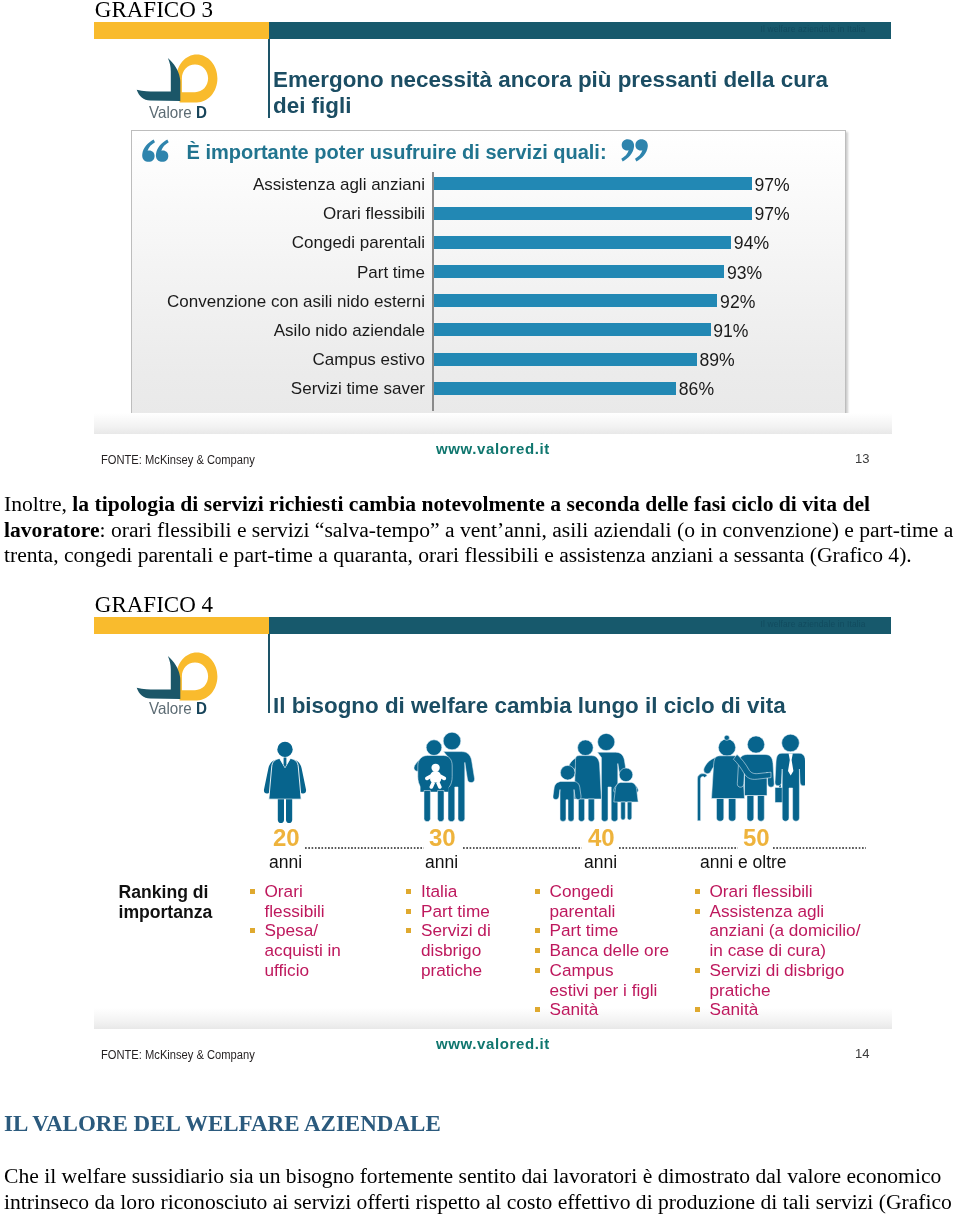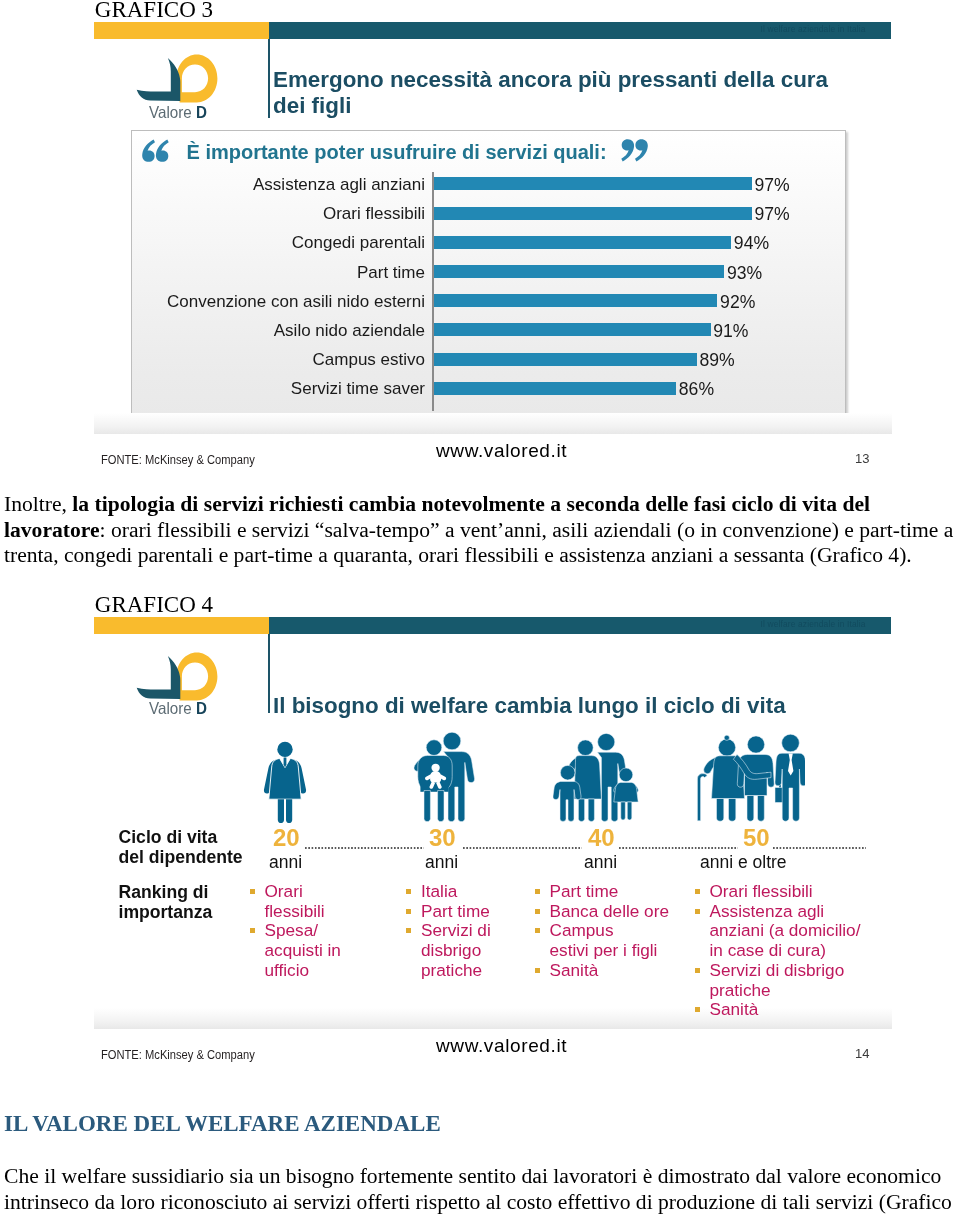--- a/index.html
+++ b/index.html
@@ -6,21 +6,21 @@
   body{width:960px;height:1217px;background:#ffffff;font-family:"Liberation Serif",serif;overflow:hidden;position:relative;}
   .page{position:absolute;left:0;top:0;width:960px;height:1217px;}
   .abs{position:absolute;}
   
   .gr-label{font-family:"Liberation Serif",serif;font-size:23px;color:#000;white-space:nowrap;line-height:22px;}
   .bar-yellow{background:#f9bb2d;}
   .bar-teal{background:#17596c;}
   .vrule{background:#1d5468;}
   .slide-title{font-family:"Liberation Sans",sans-serif;font-weight:bold;color:#1b4d63;white-space:pre-line;}
   .fonte{font-family:"Liberation Sans",sans-serif;font-size:12px;color:#231f20;white-space:nowrap;display:inline-block;transform:scaleX(.93);transform-origin:left;}
-  .wvd{font-family:"Liberation Sans",sans-serif;font-weight:normal;font-size:19px;color:#000000;letter-spacing:0.62px;white-space:nowrap;}
+  .wvd{font-family:"Liberation Sans",sans-serif;font-weight:bold;font-size:15px;color:#0f766e;letter-spacing:0.62px;white-space:nowrap;}
   .pgnum{font-family:"Liberation Sans",sans-serif;font-size:13px;color:#3b3b3b;white-space:nowrap;}
   .grayband{background:linear-gradient(180deg,#ffffff 0%,#fafafa 25%,#f2f2f2 65%,#e9e9e9 97%,#e7e7e7 100%);}
   .tinybar-text{font-family:"Liberation Sans",sans-serif;font-size:8.4px;color:#0b3c50;opacity:.5;letter-spacing:.15px;white-space:nowrap;}
   
   .body-p{font-family:"Liberation Serif",serif;font-size:21.6px;color:#000;line-height:25.6px;}
   .h-section{font-family:"Liberation Serif",serif;font-weight:bold;font-size:23px;color:#2b5a7d;white-space:nowrap;}
   
   .chartbox{background:linear-gradient(180deg,#ffffff 0%,#fbfbfb 18%,#f2f2f2 55%,#ebebeb 85%,#e9e9e9 100%);border:1px solid #bdbdbd;
             box-shadow:1.5px 1.5px 2px rgba(0,0,0,.2);}
   .chart-head{font-family:"Liberation Sans",sans-serif;font-weight:bold;font-size:20px;color:#21748f;white-space:nowrap;}
@@ -232,38 +232,37 @@
       <div class="dots" style="left: 463px; top: 847px; width: 119px;"></div>
       <ul class="bl" style="left: 406px; top: 882px; width: 112px; padding-left: 0px;">
         <li>Italia</li>
         <li>Part&nbsp;time</li>
         <li>Servizi&nbsp;di<br>disbrigo<br>pratiche</li>
       </ul>
       <div class="age-num" style="position: absolute; left: 588px; top: 824px;">40</div>
       <div class="age-unit" style="position: absolute; left: 584px; top: 851.5px;">anni</div>
       <div class="dots" style="left: 619px; top: 847px; width: 119px;"></div>
       <ul class="bl" style="left: 534.5px; top: 882px; width: 135px; padding-left: 0px;">
+        <li>Congedi<br>parentali</li>
         <li>Part&nbsp;time</li>
         <li>Banca&nbsp;delle&nbsp;ore</li>
         <li>Campus<br>estivi&nbsp;per&nbsp;i&nbsp;figli</li>
         <li>Sanità</li>
       </ul>
       <div class="age-num" style="position: absolute; left: 743px; top: 824px;">50</div>
       <div class="age-unit" style="position: absolute; left: 700px; top: 851.5px;">anni e oltre</div>
       <div class="dots" style="left: 773px; top: 847px; width: 93px;"></div>
       <ul class="bl" style="left: 694.5px; top: 882px; width: 150px; padding-left: 0px;">
         <li>Orari&nbsp;flessibili</li>
         <li>Assistenza&nbsp;agli<br>anziani&nbsp;(a&nbsp;domicilio/<br>in&nbsp;case&nbsp;di&nbsp;cura)</li>
         <li>Servizi&nbsp;di&nbsp;disbrigo<br>pratiche</li>
         <li>Sanità</li>
       </ul>
     </div>
 
-<div class="abs lc-rowlabel" style="left:118.5px;top:827px;">Ciclo di vita
-del dipendente</div>
 <div class="abs lc-rowlabel" style="left:118.5px;top:881.5px;">Ranking di
 importanza</div>
 
 <div class="abs grayband" style="left:94px;top:1007.5px;width:797.5px;height:21.5px;"></div>
 <div class="abs fonte" style="left:101px;top:1048px;">FONTE: McKinsey &amp; Company</div>
 <div class="abs wvd" style="left:436px;top:1035px;">www.valored.it</div>
 <div class="abs pgnum" style="left:855px;top:1046px;">14</div>
 
 <div class="abs body-p" style="left:4px;top:1164px;width:953px;">Che il welfare sussidiario sia un bisogno fortemente sentito dai lavoratori è dimostrato dal valore economico intrinseco da loro riconosciuto ai servizi offerti rispetto al costo effettivo di produzione di tali servizi (Grafico</div>
 <div class="abs h-section" style="left:4px;top:1111px;">IL VALORE DEL WELFARE AZIENDALE</div>

